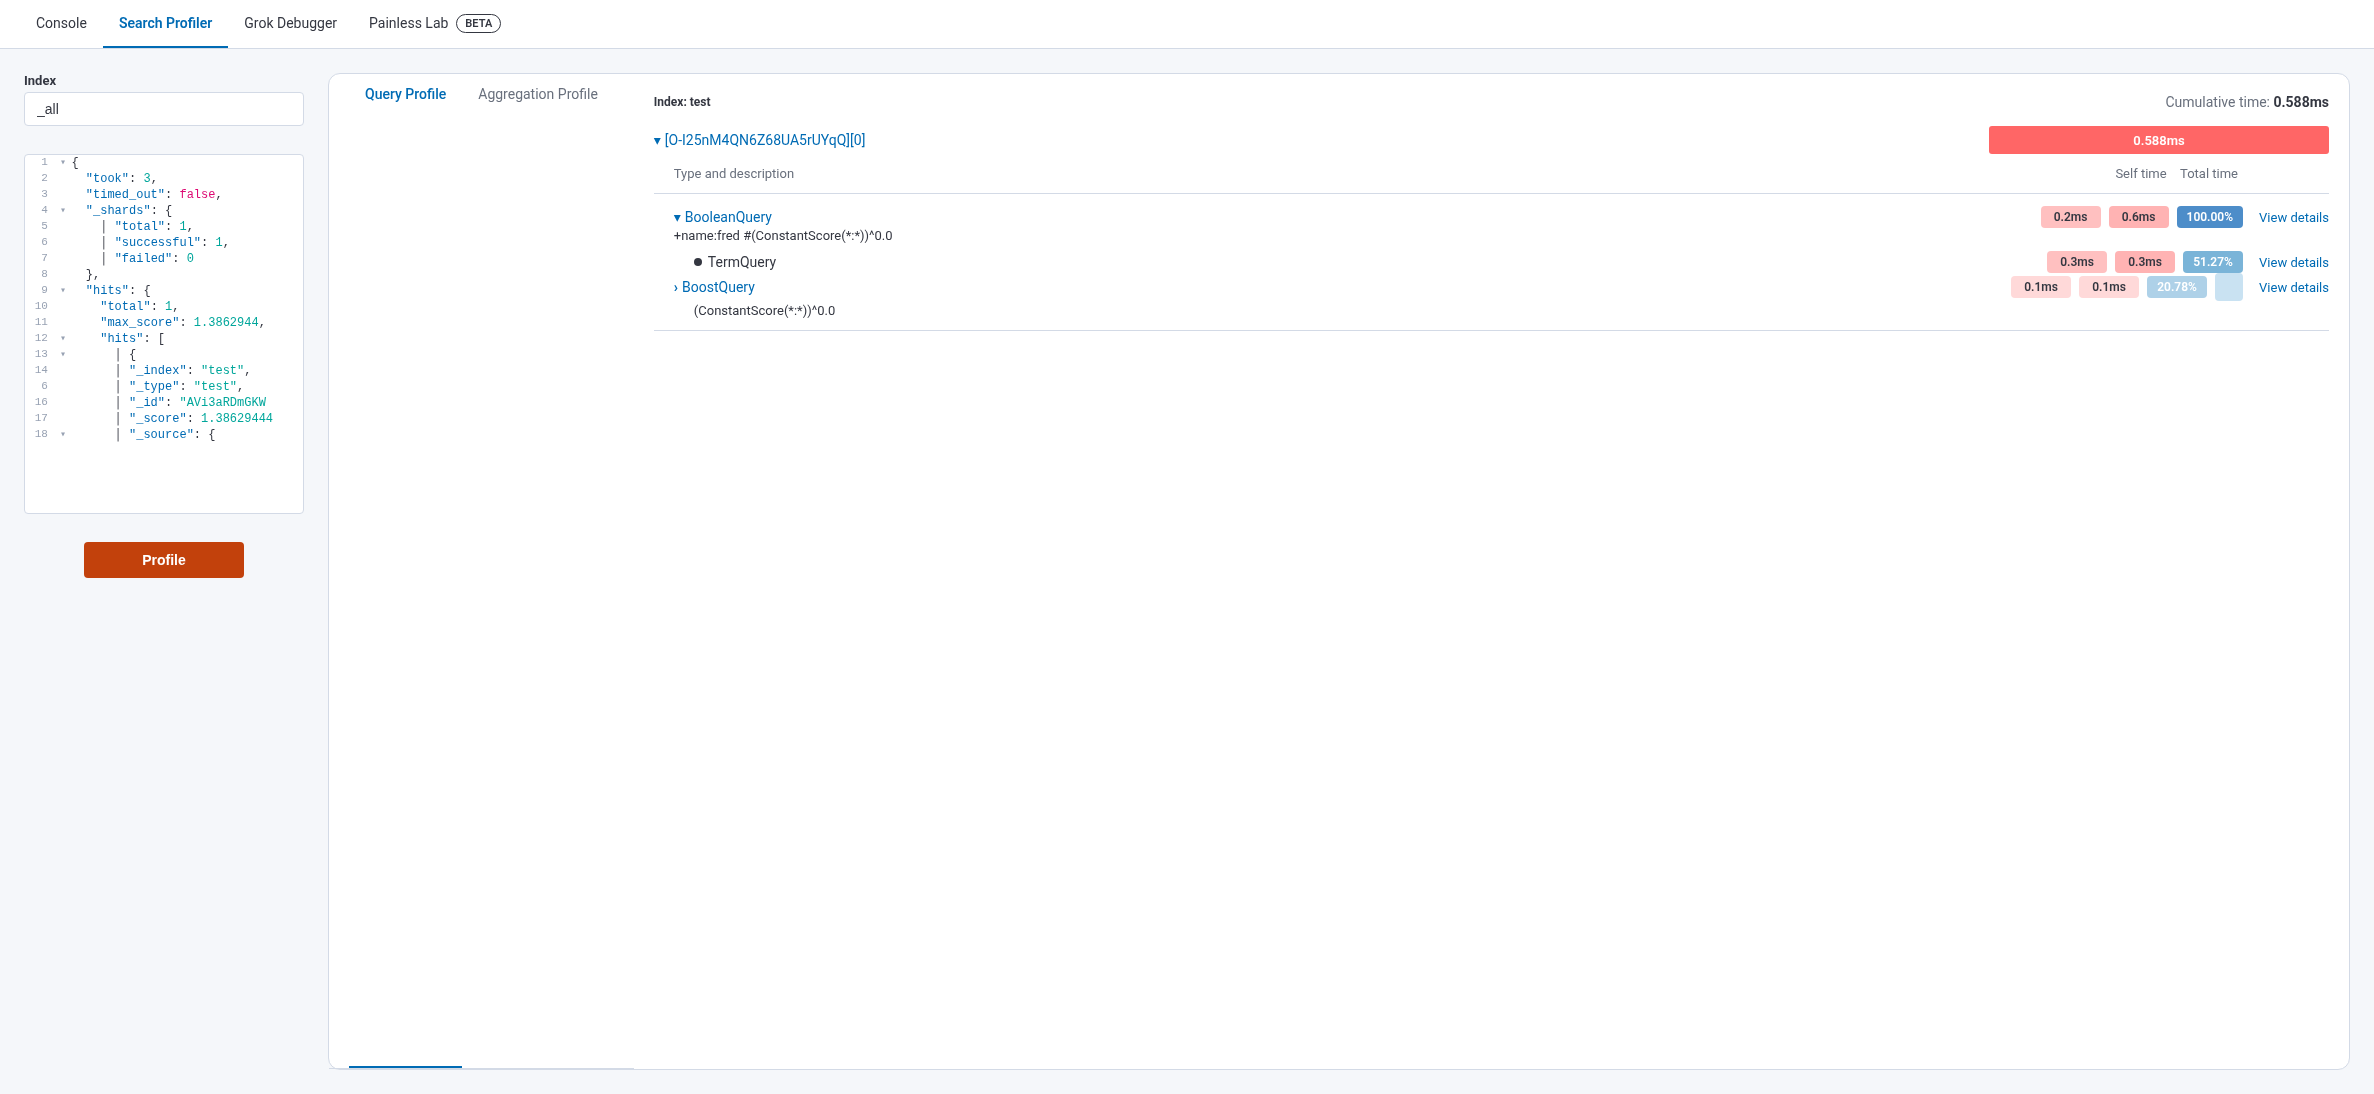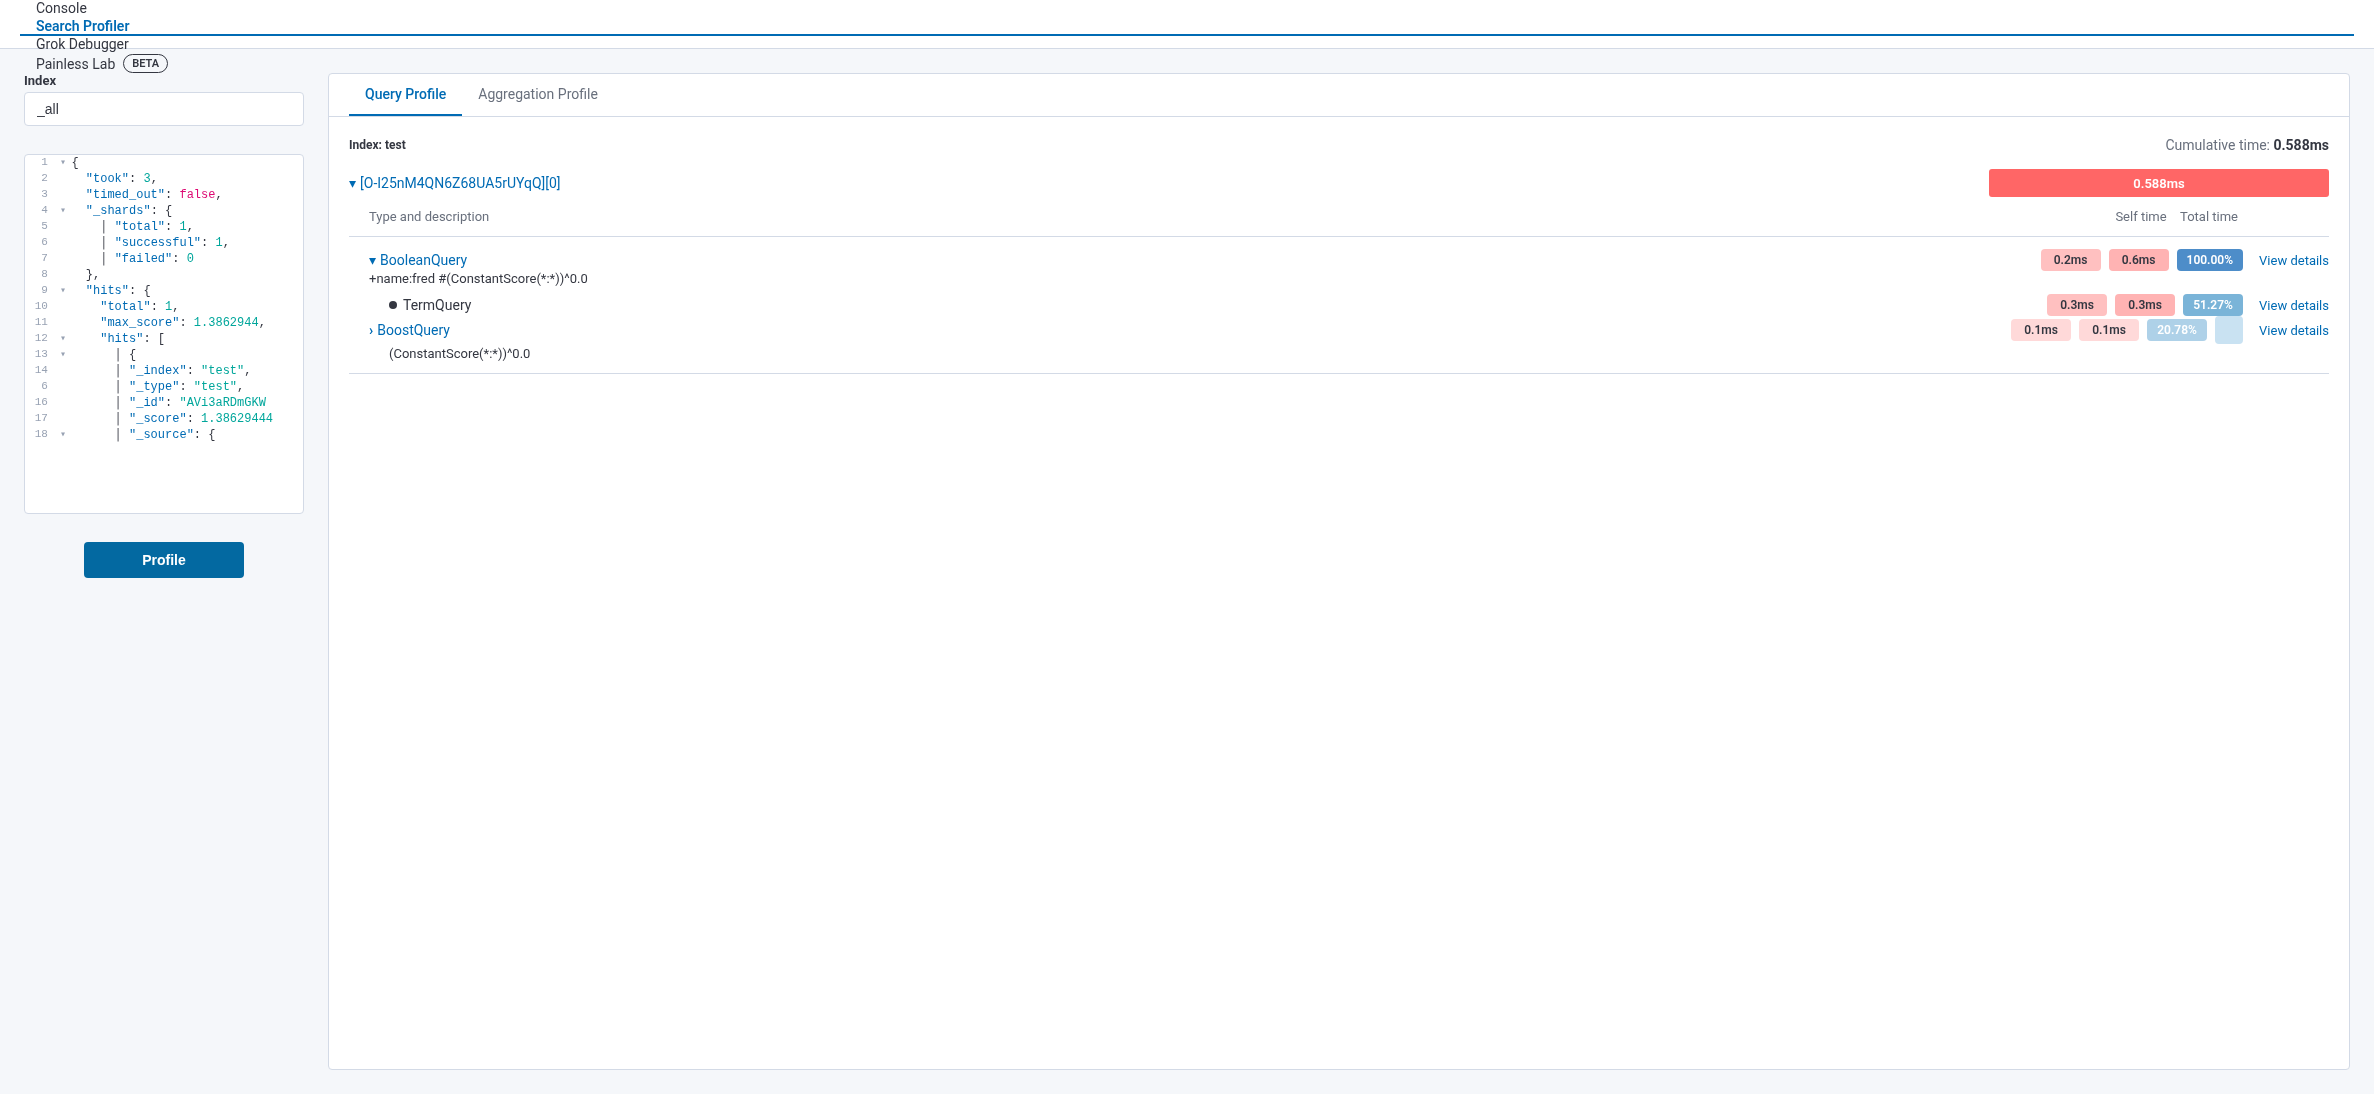--- a/index.html
+++ b/index.html
@@ -11,21 +11,20 @@
     }
 
     
     .top-nav {
       background: #fff;
       border-bottom: 1px solid #d3dae6;
       display: flex;
       align-items: stretch;
       padding: 0 20px;
       height: 49px;
-      flex-direction: column;
     }
     .nav-tab {
       display: flex;
       align-items: center;
       padding: 0 16px;
       cursor: pointer;
       color: #343741;
       font-size: 14px;
       border-bottom: 2px solid transparent;
       text-decoration: none;
@@ -127,41 +126,41 @@
     .kw-val-num { color: #00a69b; }
     .kw-val-bool { color: #dd0a73; }
     .kw-val-str { color: #00a69b; }
 
     
     .code-editor::-webkit-scrollbar { width: 6px; height: 6px; }
     .code-editor::-webkit-scrollbar-thumb { background: #c2c7d0; border-radius: 3px; }
 
     
     .profile-btn {
-      background: #0369a1;
+      background: #c2410c;
       color: #fff;
       border: none;
       border-radius: 4px;
       padding: 10px 24px;
       font-size: 14px;
       font-weight: 600;
       cursor: pointer;
       align-self: center;
       width: 160px;
       margin: 0 auto;
     }
 
     
     .right-panel {
       flex: 1;
       background: #fff;
       border: 1px solid #d3dae6;
-      border-radius: 4px;
-      display: flex;
-      flex-direction: column;
+      border-radius: 12px;
+      display: flex;
+      flex-direction: row;
     }
 
     
     .tab-bar {
       display: flex;
       border-bottom: 1px solid #d3dae6;
       padding: 0 20px;
     }
     .tab-item {
       padding: 12px 16px;

